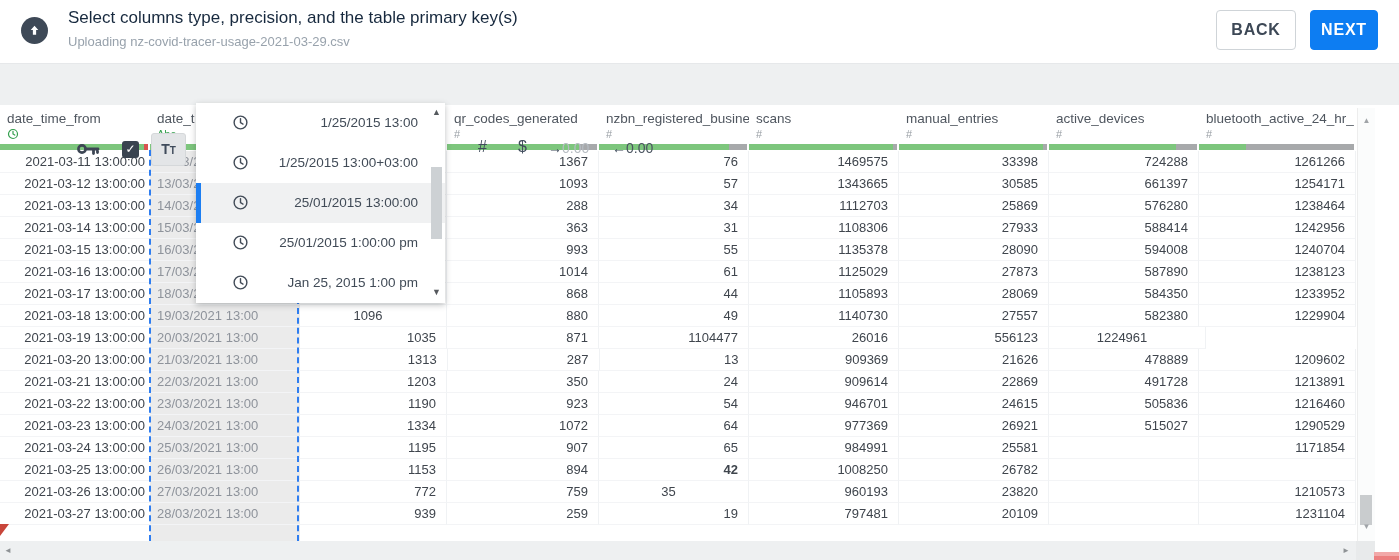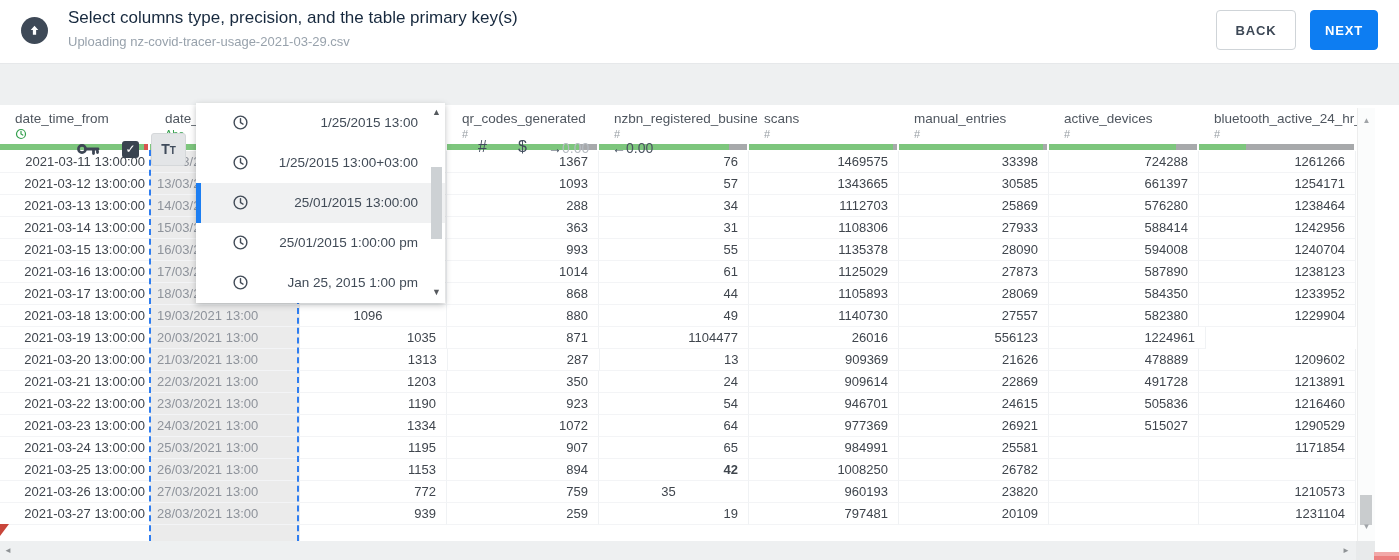--- a/index.html
+++ b/index.html
@@ -6,21 +6,21 @@
   .app{position:relative;width:1399px;height:560px;overflow:hidden;background:#fff;
        font-family:"Liberation Sans",sans-serif;}
 
   
   .pagehead{position:absolute;left:0;top:0;width:1399px;height:63px;background:#fff;}
   .upload-badge{position:absolute;left:21px;top:17px;width:27px;height:27px;border-radius:50%;
        background:#3e4957;color:#fff;display:flex;align-items:center;justify-content:center;}
   .page-title{position:absolute;left:68px;top:8px;font-size:17px;color:#17293e;}
   .page-subtitle{position:absolute;left:68px;top:34px;font-size:13px;color:#98a2ac;}
   .btn{position:absolute;top:10px;height:40px;box-sizing:border-box;border-radius:4px;
-       font-size:13px;font-weight:bold;letter-spacing:.8px;display:flex;align-items:center;
+       font-size:16px;font-weight:bold;letter-spacing:.8px;display:flex;align-items:center;
        justify-content:center;cursor:pointer;}
   .btn-back{left:1216px;width:80px;background:#fff;border:1px solid #cfd4d8;color:#3d4856;}
   .btn-next{left:1310px;width:68px;background:#0d7df2;border:1px solid #0d7df2;color:#fff;}
 
   
   .toolbar{position:absolute;left:0;top:63px;width:1399px;height:41px;background:#eef0f1;
        border-top:1px solid #e6e8ea;z-index:10;}
   .tb-key{position:absolute;left:76px;top:76px;color:#3d4654;}
   .tb-check{position:absolute;left:122px;top:77px;width:17px;height:17px;background:#39434f;
        border-radius:3px;color:#fff;font-size:12px;line-height:17px;text-align:center;}
@@ -34,21 +34,21 @@
   .tb-select .clk{margin-left:9px;display:flex;}
   .tb-select .lbl{margin-left:9px;font-size:14px;}
   .tb-select .chev{position:absolute;right:9px;top:9px;color:#96a0a9;}
   .tb-glyph{position:absolute;top:74px;font-size:16px;color:#3f4b5b;}
   .tb-num{left:478px;} .tb-cur{left:518px;}
   .tb-prec{position:absolute;top:76px;font-size:14px;color:#3f4b5b;}
   .tb-prec-inc{left:548px;} .tb-prec-dec{left:612px;}
   .tb-prec .val-light{color:#b6bcc2;} .tb-prec .val-dark{color:#4a5460;}
 
   
-  .thead{position:absolute;left:8px;top:108px;display:flex;}
+  .thead{position:absolute;left:0;top:108px;display:flex;}
   .th{box-sizing:border-box;padding:3px 0 0 7px;height:36px;overflow:hidden;cursor:pointer;}
   .th-label{font-size:13.5px;color:#4f565f;white-space:nowrap;overflow:hidden;}
   .th-type{height:14px;margin-top:1px;font-size:11px;color:#9aa0a6;display:flex;align-items:center;}
   .th-type .abc{color:#34a04e;font-size:11px;}
   .th-type .clockgreen{color:#34a04e;display:flex;}
   .qbar{position:absolute;left:0;top:144px;display:flex;height:6px;}
   .qcol{height:6px;display:flex;overflow:hidden;margin-right:2px;}
   .q-g{background:#7dc67d;height:6px;} .q-x{background:#a7a9ab;height:6px;}
   .q-r{background:#d9534f;height:6px;}
   .rows{position:absolute;left:0;top:151px;}
@@ -323,21 +323,21 @@
         <div class="td num" style="width: 157px;">1229904</div>
       </div>
       <div class="tr">
         <div class="td c0" style="width: 150px;">2021-03-19 13:00:00</div>
         <div class="td c1" style="width: 150px;">20/03/2021 13:00</div>
         <div class="td num" style="width: 147px;">1035</div>
         <div class="td num" style="width: 152px;">871</div>
         <div class="td num" style="width: 150px;">1104477</div>
         <div class="td num" style="width: 150px;">26016</div>
         <div class="td num" style="width: 150px;">556123</div>
-        <div class="td num" style="width: 157px;">1224961</div>
+        <div class="td num" style="width: 157px; text-align: center;">1224961</div>
       </div>
       <div class="tr">
         <div class="td c0" style="width: 150px;">2021-03-20 13:00:00</div>
         <div class="td c1" style="width: 150px;">21/03/2021 13:00</div>
         <div class="td num" style="width: 148px;">1313</div>
         <div class="td num" style="width: 152px;">287</div>
         <div class="td num" style="width: 150px;">13</div>
         <div class="td num" style="width: 150px;">909369</div>
         <div class="td num" style="width: 150px;">21626</div>
         <div class="td num" style="width: 150px;">478889</div>

